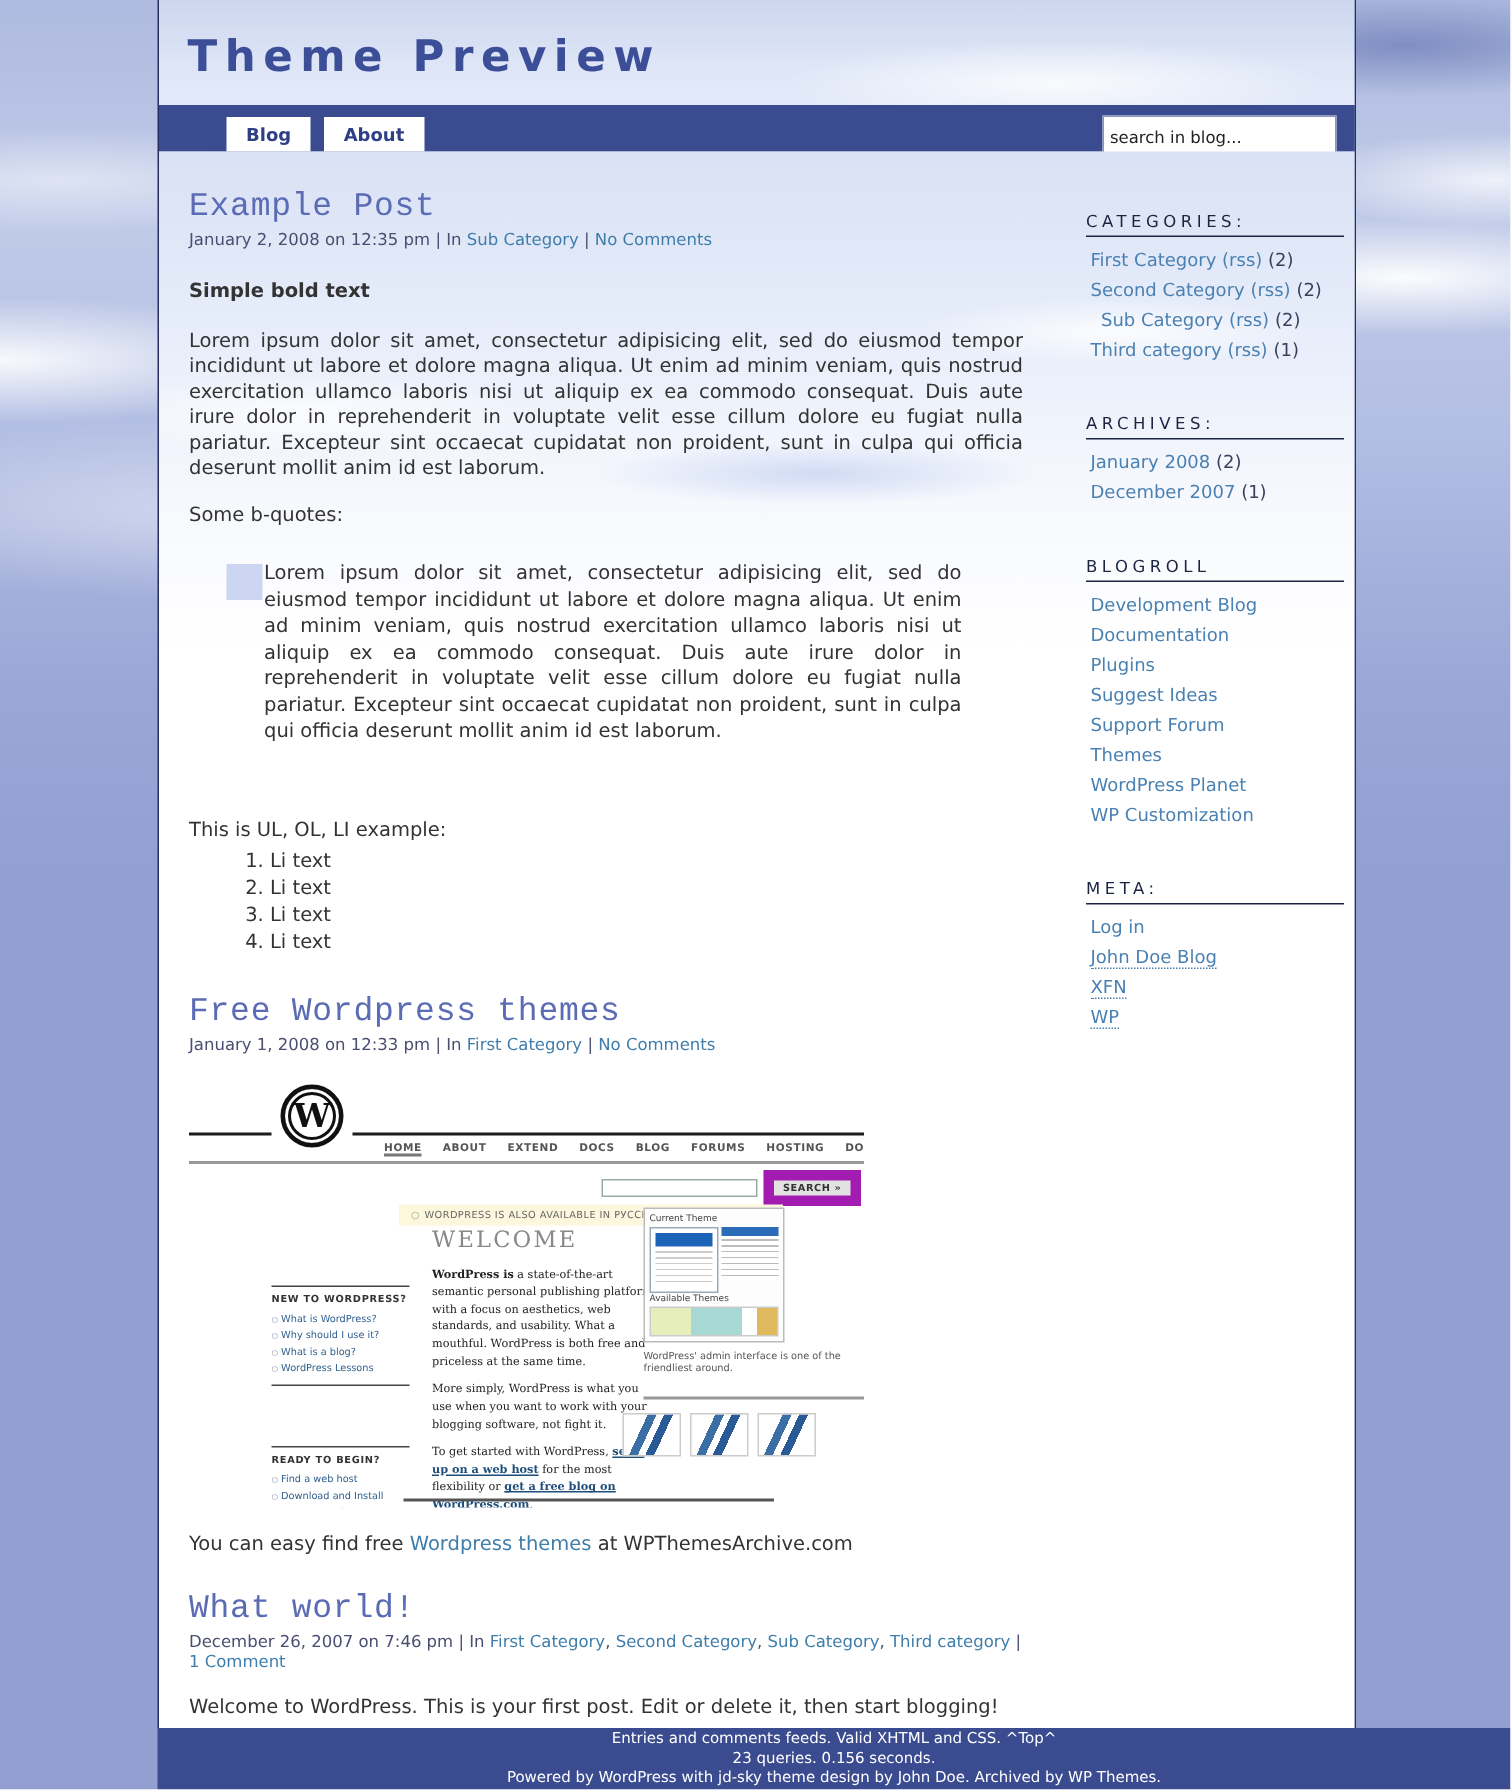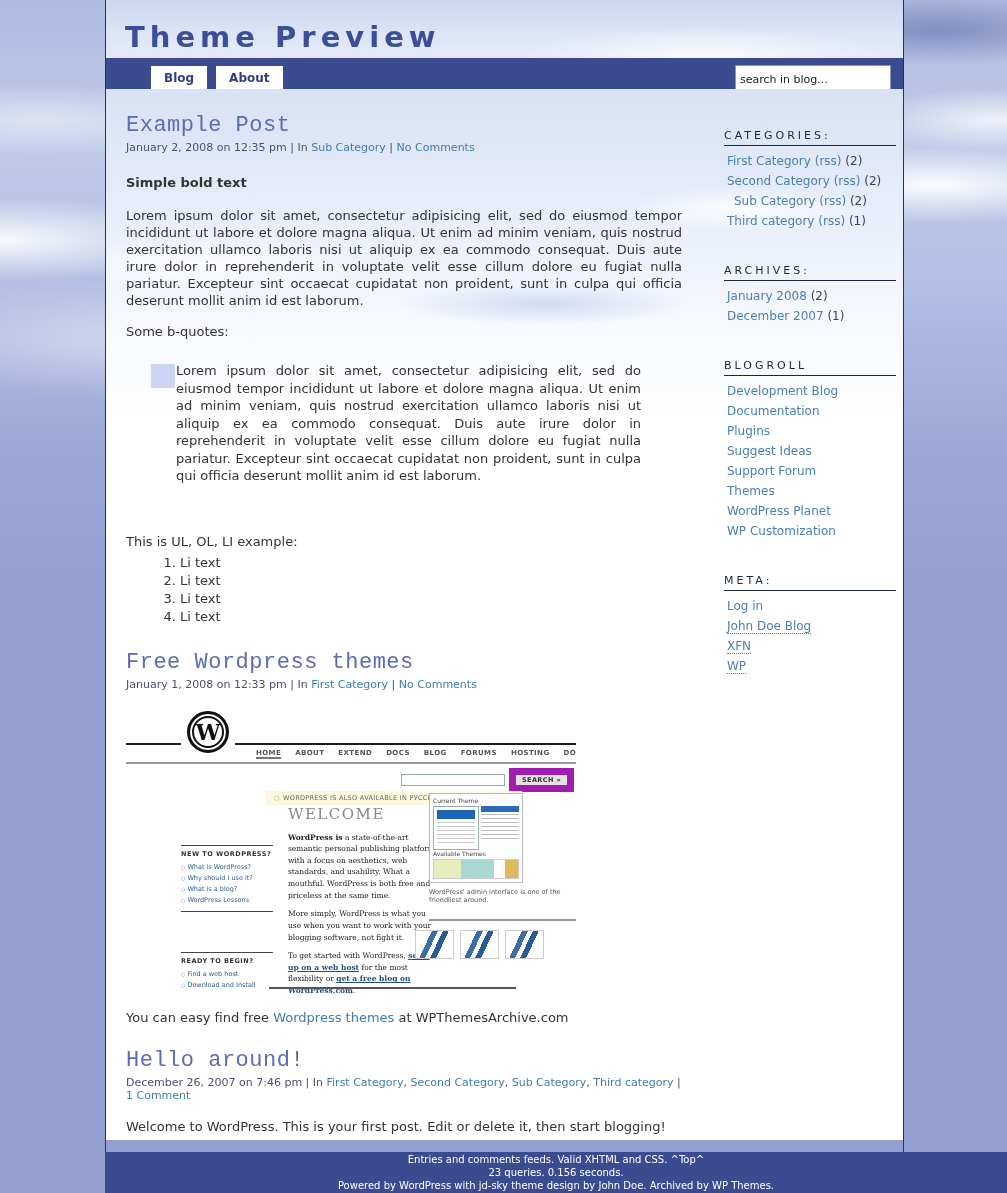--- a/index.html
+++ b/index.html
@@ -11,21 +11,21 @@
       radial-gradient(ellipse 300px 55px at 93% 185px, rgba(255,255,255,.95), transparent 70%),
       radial-gradient(ellipse 320px 60px at 0% 240px, rgba(255,255,255,.9), transparent 70%),
       radial-gradient(ellipse 300px 50px at 4% 120px, rgba(255,255,255,.5), transparent 70%),
       radial-gradient(ellipse 380px 65px at 50% 275px, rgba(255,255,255,.6), transparent 75%),
       radial-gradient(ellipse 420px 80px at 15% 340px, rgba(255,255,255,.45), transparent 75%),
       linear-gradient(180deg,#aebadf 0%,#c0cbe9 12%,#b2bee3 24%,#9ba7d7 38%,#939ed1 50%,#939ed1 100%);
   }
   .page{position:absolute;left:105px;top:0;width:797px;height:1152px;
         border-left:1px solid #272f60;border-right:1px solid #272f60;box-sizing:content-box;}
   
-  .header{height:58px;position:relative;
+  .header{height:70px;position:relative;
     background:
       radial-gradient(ellipse 260px 40px at 75% 55px, rgba(255,255,255,.8), transparent 70%),
       linear-gradient(180deg,#ccd6ee 0%,#dde5f6 60%,#e4eaf9 100%);}
   .site-title{margin:0;position:absolute;left:19px;top:20px;font-size:29px;font-weight:bold;
               letter-spacing:5px;color:#3c4e97;}
   
   .navbar{height:31px;background:#3b4b90;position:relative;}
   .tabs{position:absolute;left:45px;bottom:0;display:flex;gap:9px;}
   .tab{display:block;background:#ffffff;color:#2f3f85;font-weight:bold;font-size:12px;
        padding:5px 13px 4px;text-decoration:none;}
@@ -241,21 +241,21 @@
               <div class="sh-thumb"></div>
             </div>
           </div>
           <div class="sh-rule4"></div>
         </div>
 
         <p class="outro">
           <span>You can easy find free </span><a class="clink">Wordpress themes</a><span> at WPThemesArchive.com</span>
         </p>
 
-        <h2 class="post-title t3">Hello around!</h2>
+        <h2 class="post-title t3">What world!</h2>
         <div class="meta"><span>December 26, 2007 on 7:46 pm | In </span><a class="mlink">First Category</a>, <a class="mlink">Second Category</a>, <a class="mlink">Sub Category</a>, <a class="mlink">Third category</a> | <a class="mlink">1 Comment</a></div>
         <p class="pjust" style="text-align:left">Welcome to WordPress. This is your first post. Edit or delete it, then start blogging!</p>
 
       </div>
 
       <div class="sidebar">
         <div class="widget">
           <h3 class="wtitle">CATEGORIES:</h3>
           <ul class="wlist" id="w-cats">
               <li class="wli"><a class="slink">First Category</a> <a class="slink">(rss)</a> <span class="count">(2)</span></li>

